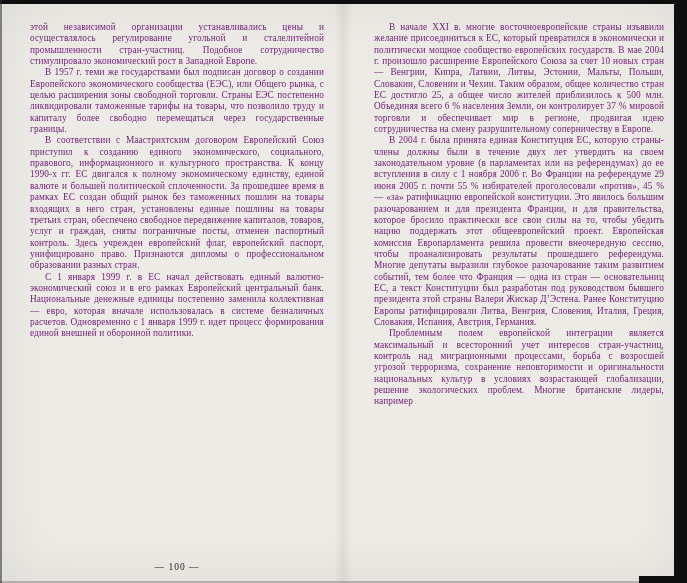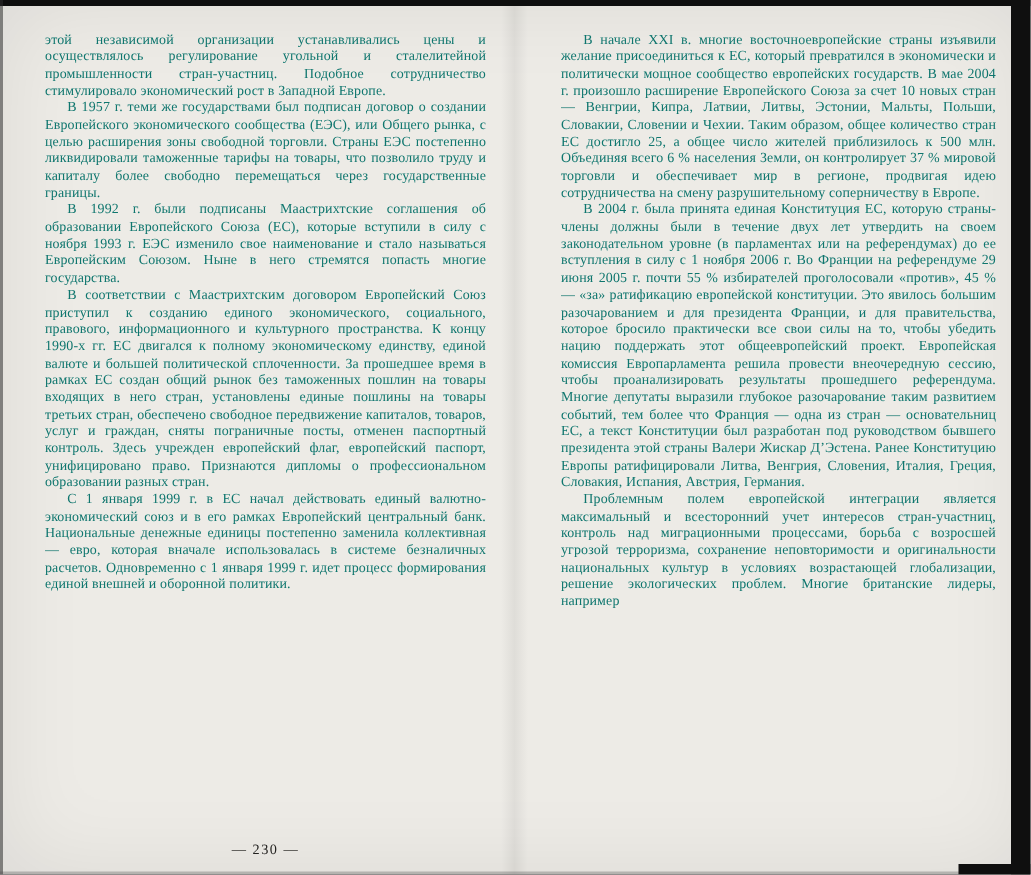--- a/index.html
+++ b/index.html
@@ -34,21 +34,21 @@
   .page {
     width: 50%;
     display: flex;
     flex-direction: column;
   }
   .page-left  { padding: 12px 16px 4px 20px; }
   .page-right { padding: 12px 6px 4px 34px; align-items: flex-end; }
   .page-text {
     flex: 1 1 auto;
     overflow: hidden;
-    color: #0f766e;
+    color: #701a75;
   }
   .page-text p {
     font-size: 9.3px;
     line-height: 11.35px;
     text-align: justify;
     text-indent: 1.6em;
     letter-spacing: 0.1px;
   }
   .page-text p.no-indent { text-indent: 0; }
   .page-number {
@@ -67,25 +67,24 @@
 <div class="scan">
 
   <div class="gutter"></div>
 
   <div class="spread">
 
     <div class="page page-left">
       <div class="page-text">
           <p class="no-indent">этой независимой организации устанавливались цены и осуществлялось регулирование угольной и сталелитейной промышленности стран-участниц. Подобное сотрудничество стимулировало экономический рост в Западной Европе.</p>
           <p>В 1957 г. теми же государствами был подписан договор о создании Европейского экономического сообщества (ЕЭС), или Общего рынка, с целью расширения зоны свободной торговли. Страны ЕЭС постепенно ликвидировали таможенные тарифы на товары, что позволило труду и капиталу более свободно перемещаться через государственные границы.</p>
-          <p>В 1992 г. были подписаны Маастрихтские соглашения об образовании Европейского Союза (ЕС), которые вступили в силу с ноября 1993 г. ЕЭС изменило свое наименование и стало называться Европейским Союзом. Ныне в него стремятся попасть многие государства.</p>
           <p>В соответствии с Маастрихтским договором Европейский Союз приступил к созданию единого экономического, социального, правового, информационного и культурного пространства. К концу 1990-х гг. ЕС двигался к полному экономическому единству, единой валюте и большей политической сплоченности. За прошедшее время в рамках ЕС создан общий рынок без таможенных пошлин на товары входящих в него стран, установлены единые пошлины на товары третьих стран, обеспечено свободное передвижение капиталов, товаров, услуг и граждан, сняты пограничные посты, отменен паспортный контроль. Здесь учрежден европейский флаг, европейский паспорт, унифицировано право. Признаются дипломы о профессиональном образовании разных стран.</p>
           <p>С 1 января 1999 г. в ЕС начал действовать единый валютно-экономический союз и в его рамках Европейский центральный банк. Национальные денежные единицы постепенно заменила коллективная — евро, которая вначале использовалась в системе безналичных расчетов. Одновременно с 1 января 1999 г. идет процесс формирования единой внешней и оборонной политики.</p>
         </div>
-      <div class="page-number">— 230 —</div>
+      <div class="page-number">— 100 —</div>
     </div>
 
     <div class="page page-right">
       <div class="page-text">
           <p>В начале XXI в. многие восточноевропейские страны изъявили желание присоединиться к ЕС, который превратился в экономически и политически мощное сообщество европейских государств. В мае 2004 г. произошло расширение Европейского Союза за счет 10 новых стран — Венгрии, Кипра, Латвии, Литвы, Эстонии, Мальты, Польши, Словакии, Словении и Чехии. Таким образом, общее количество стран ЕС достигло 25, а общее число жителей приблизилось к 500 млн. Объединяя всего 6 % населения Земли, он контролирует 37 % мировой торговли и обеспечивает мир в регионе, продвигая идею сотрудничества на смену разрушительному соперничеству в Европе.</p>
           <p>В 2004 г. была принята единая Конституция ЕС, которую страны-члены должны были в течение двух лет утвердить на своем законодательном уровне (в парламентах или на референдумах) до ее вступления в силу с 1 ноября 2006 г. Во Франции на референдуме 29 июня 2005 г. почти 55 % избирателей проголосовали «против», 45 % — «за» ратификацию европейской конституции. Это явилось большим разочарованием и для президента Франции, и для правительства, которое бросило практически все свои силы на то, чтобы убедить нацию поддержать этот общеевропейский проект. Европейская комиссия Европарламента решила провести внеочередную сессию, чтобы проанализировать результаты прошедшего референдума. Многие депутаты выразили глубокое разочарование таким развитием событий, тем более что Франция — одна из стран — основательниц ЕС, а текст Конституции был разработан под руководством бывшего президента этой страны Валери Жискар Д’Эстена. Ранее Конституцию Европы ратифицировали Литва, Венгрия, Словения, Италия, Греция, Словакия, Испания, Австрия, Германия.</p>
           <p>Проблемным полем европейской интеграции является максимальный и всесторонний учет интересов стран-участниц, контроль над миграционными процессами, борьба с возросшей угрозой терроризма, сохранение неповторимости и оригинальности национальных культур в условиях возрастающей глобализации, решение экологических проблем. Многие британские лидеры, например</p>
         </div>
     </div>
 

